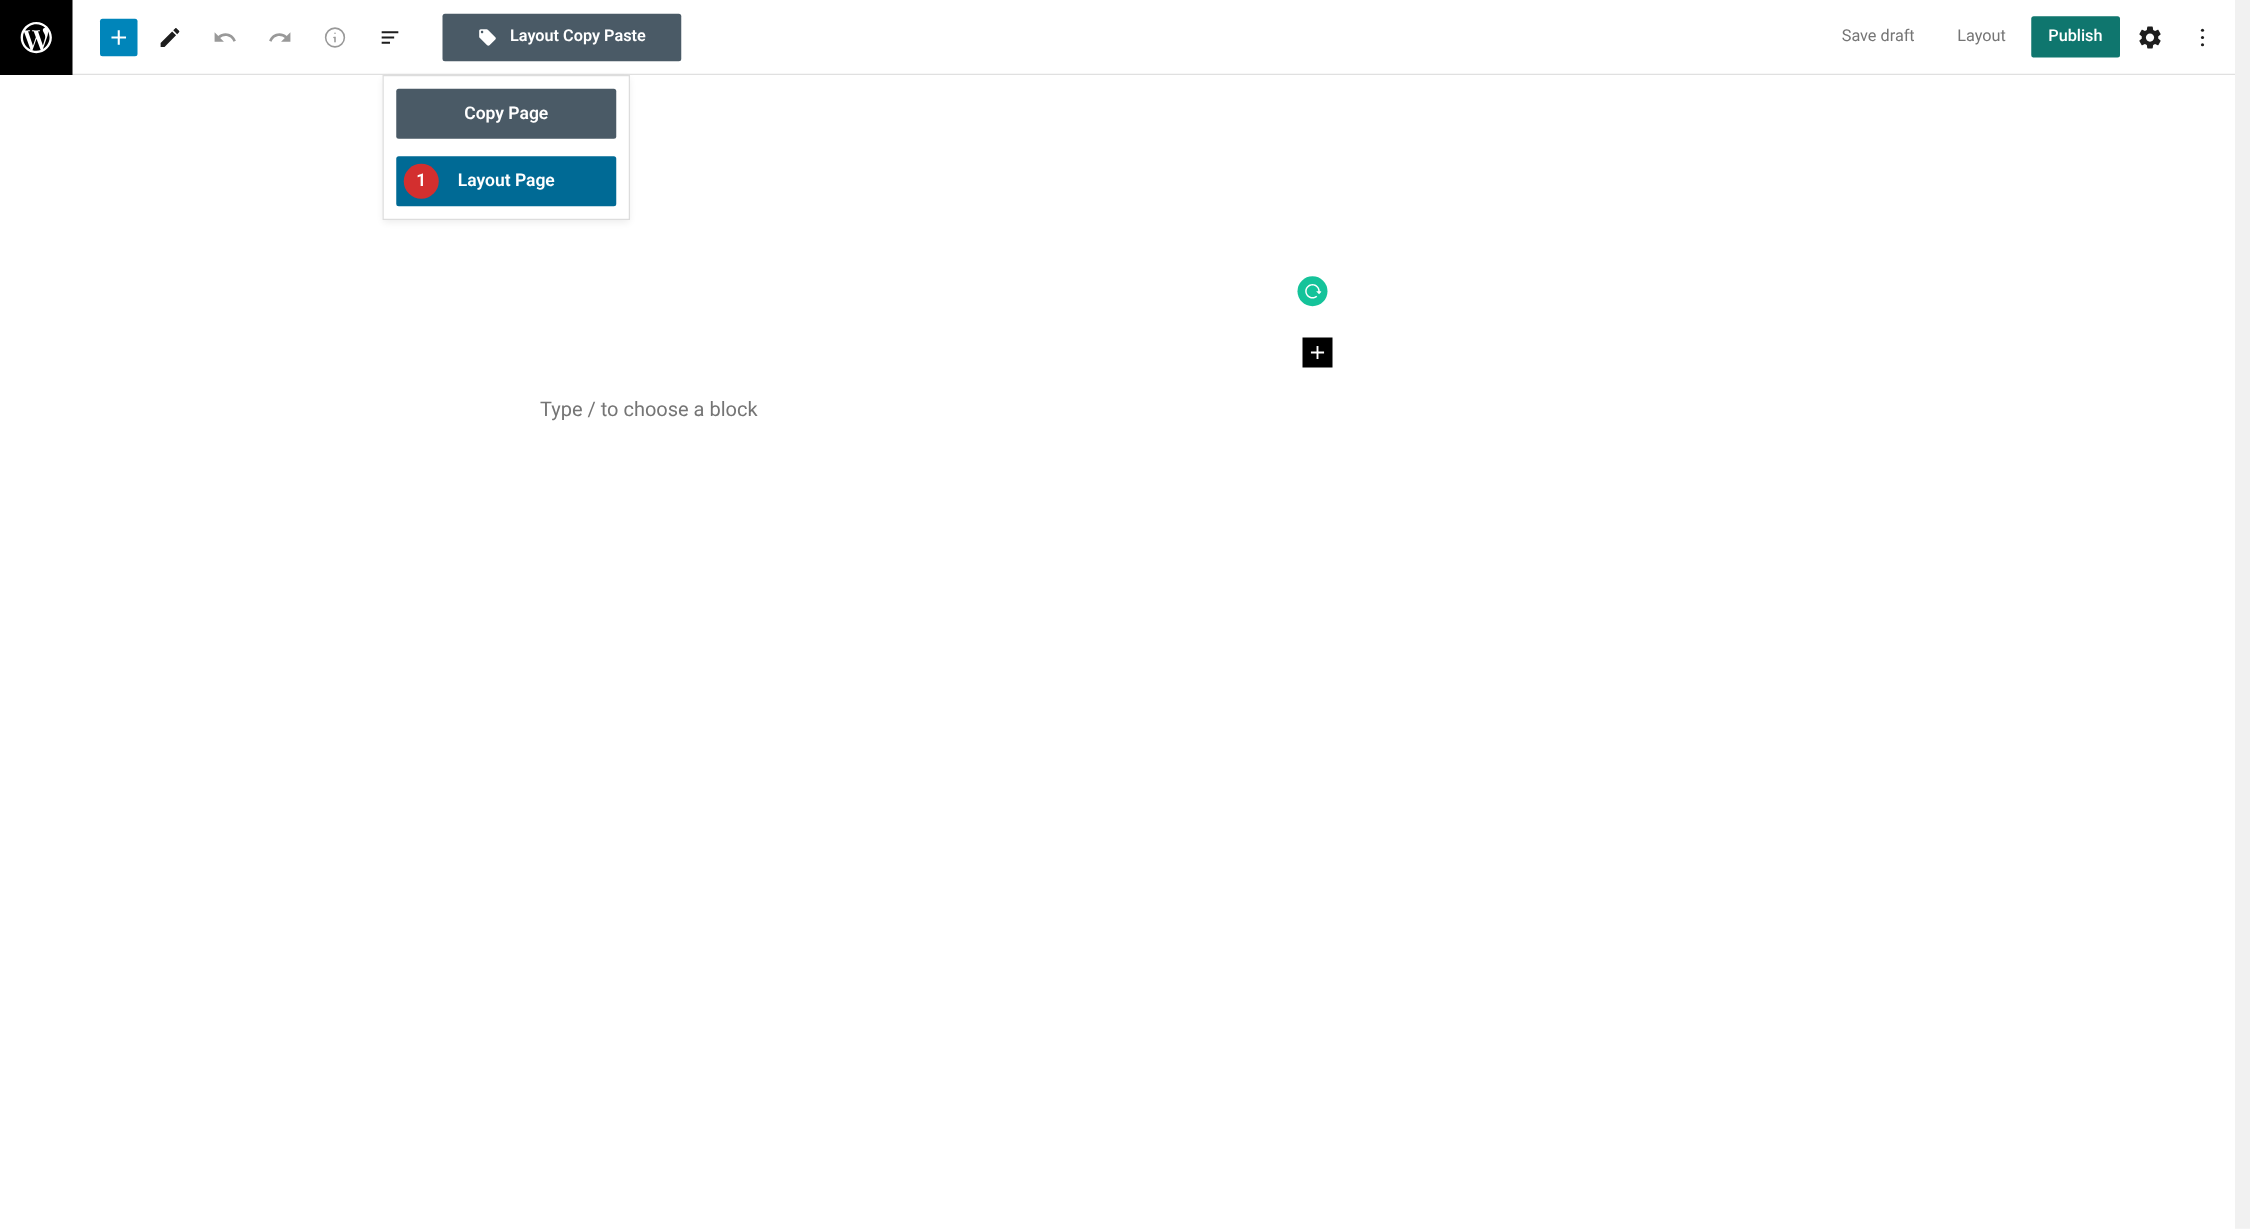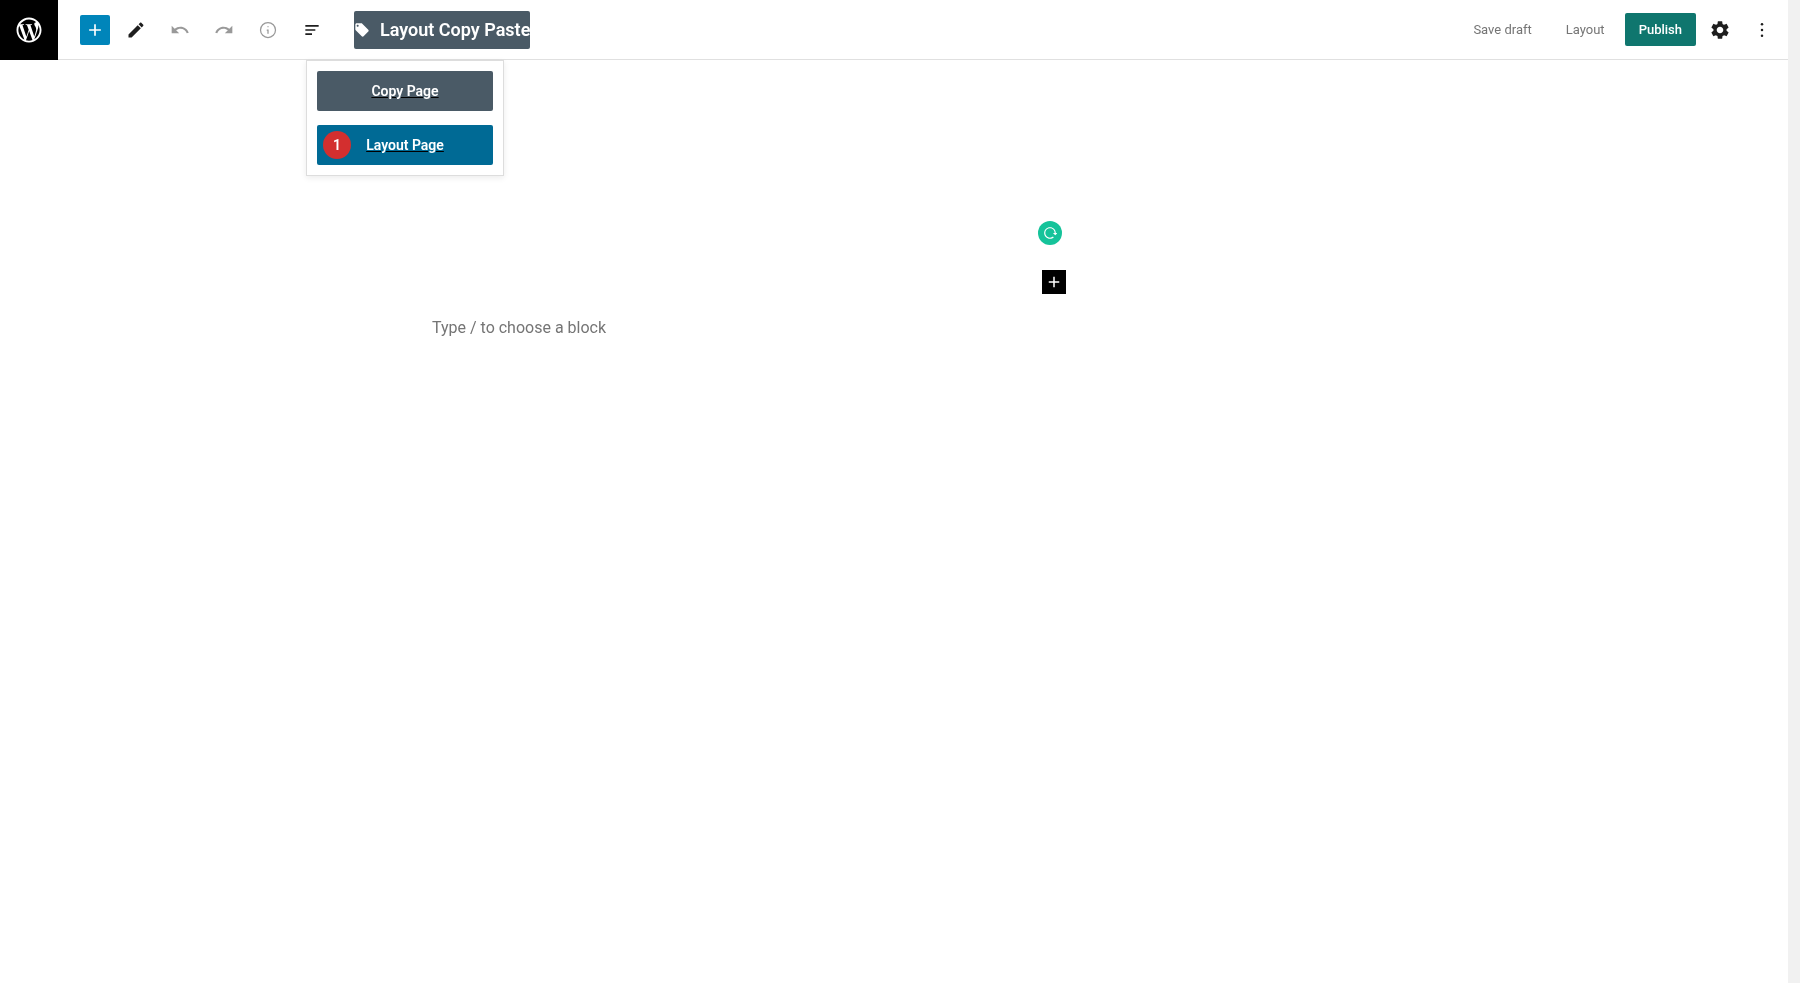--- a/index.html
+++ b/index.html
@@ -63,22 +63,22 @@
       justify-content: center;
     }
     .add-btn svg {
       fill: #fff;
     }
     .layout-btn {
       background: #4a5a66;
       color: #fff;
       border: none;
       height: 38px;
-      padding: 0 0;
-      font-size: 18px;
+      padding: 0 28px;
+      font-size: 13px;
       font-weight: 600;
       display: flex;
       align-items: center;
       gap: 10px;
       cursor: pointer;
       border-radius: 2px;
       margin-left: 16px;
     }
     .layout-btn svg {
       width: 16px;
@@ -116,21 +116,20 @@
       top: 60px;
       left: 306px;
       width: 198px;
       background: #fff;
       border: 1px solid #ddd;
       box-shadow: 0 2px 6px rgba(0,0,0,0.08);
       padding: 10px;
       display: flex;
       flex-direction: column;
       gap: 14px;
-      text-decoration: underline;
     }
     .dropdown-item {
       height: 40px;
       display: flex;
       align-items: center;
       justify-content: center;
       font-size: 14px;
       font-weight: 600;
       color: #fff;
       border: none;

